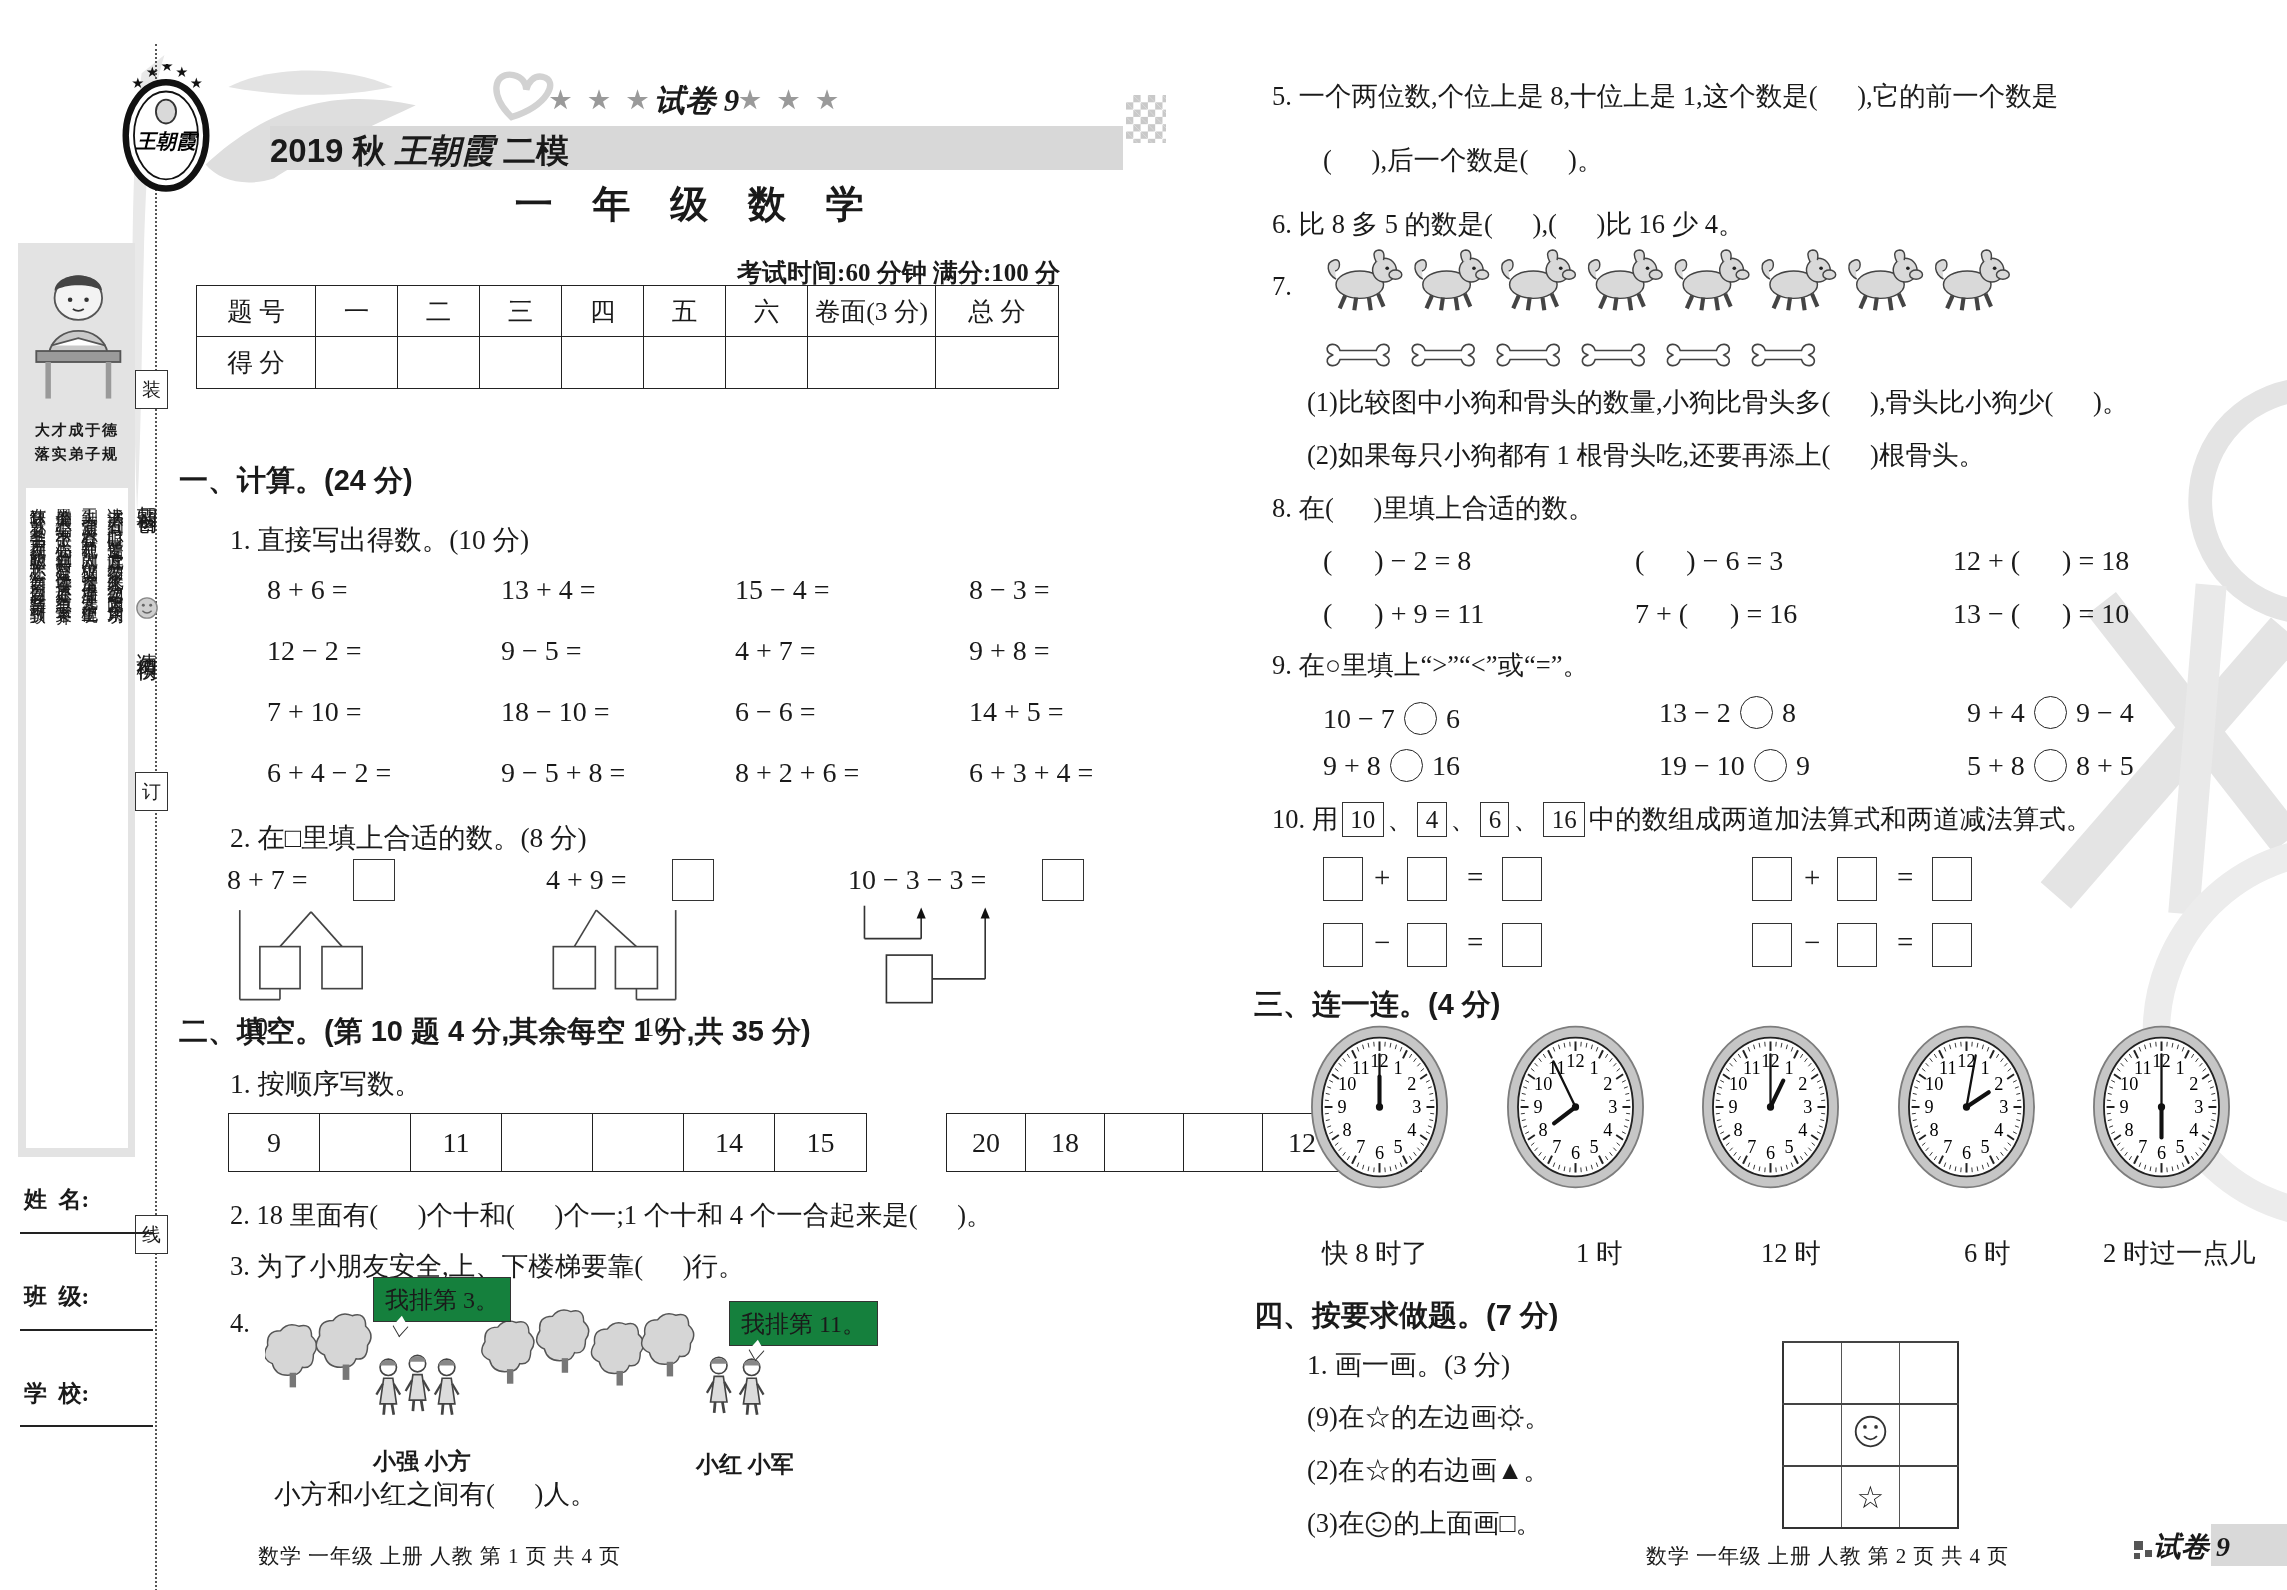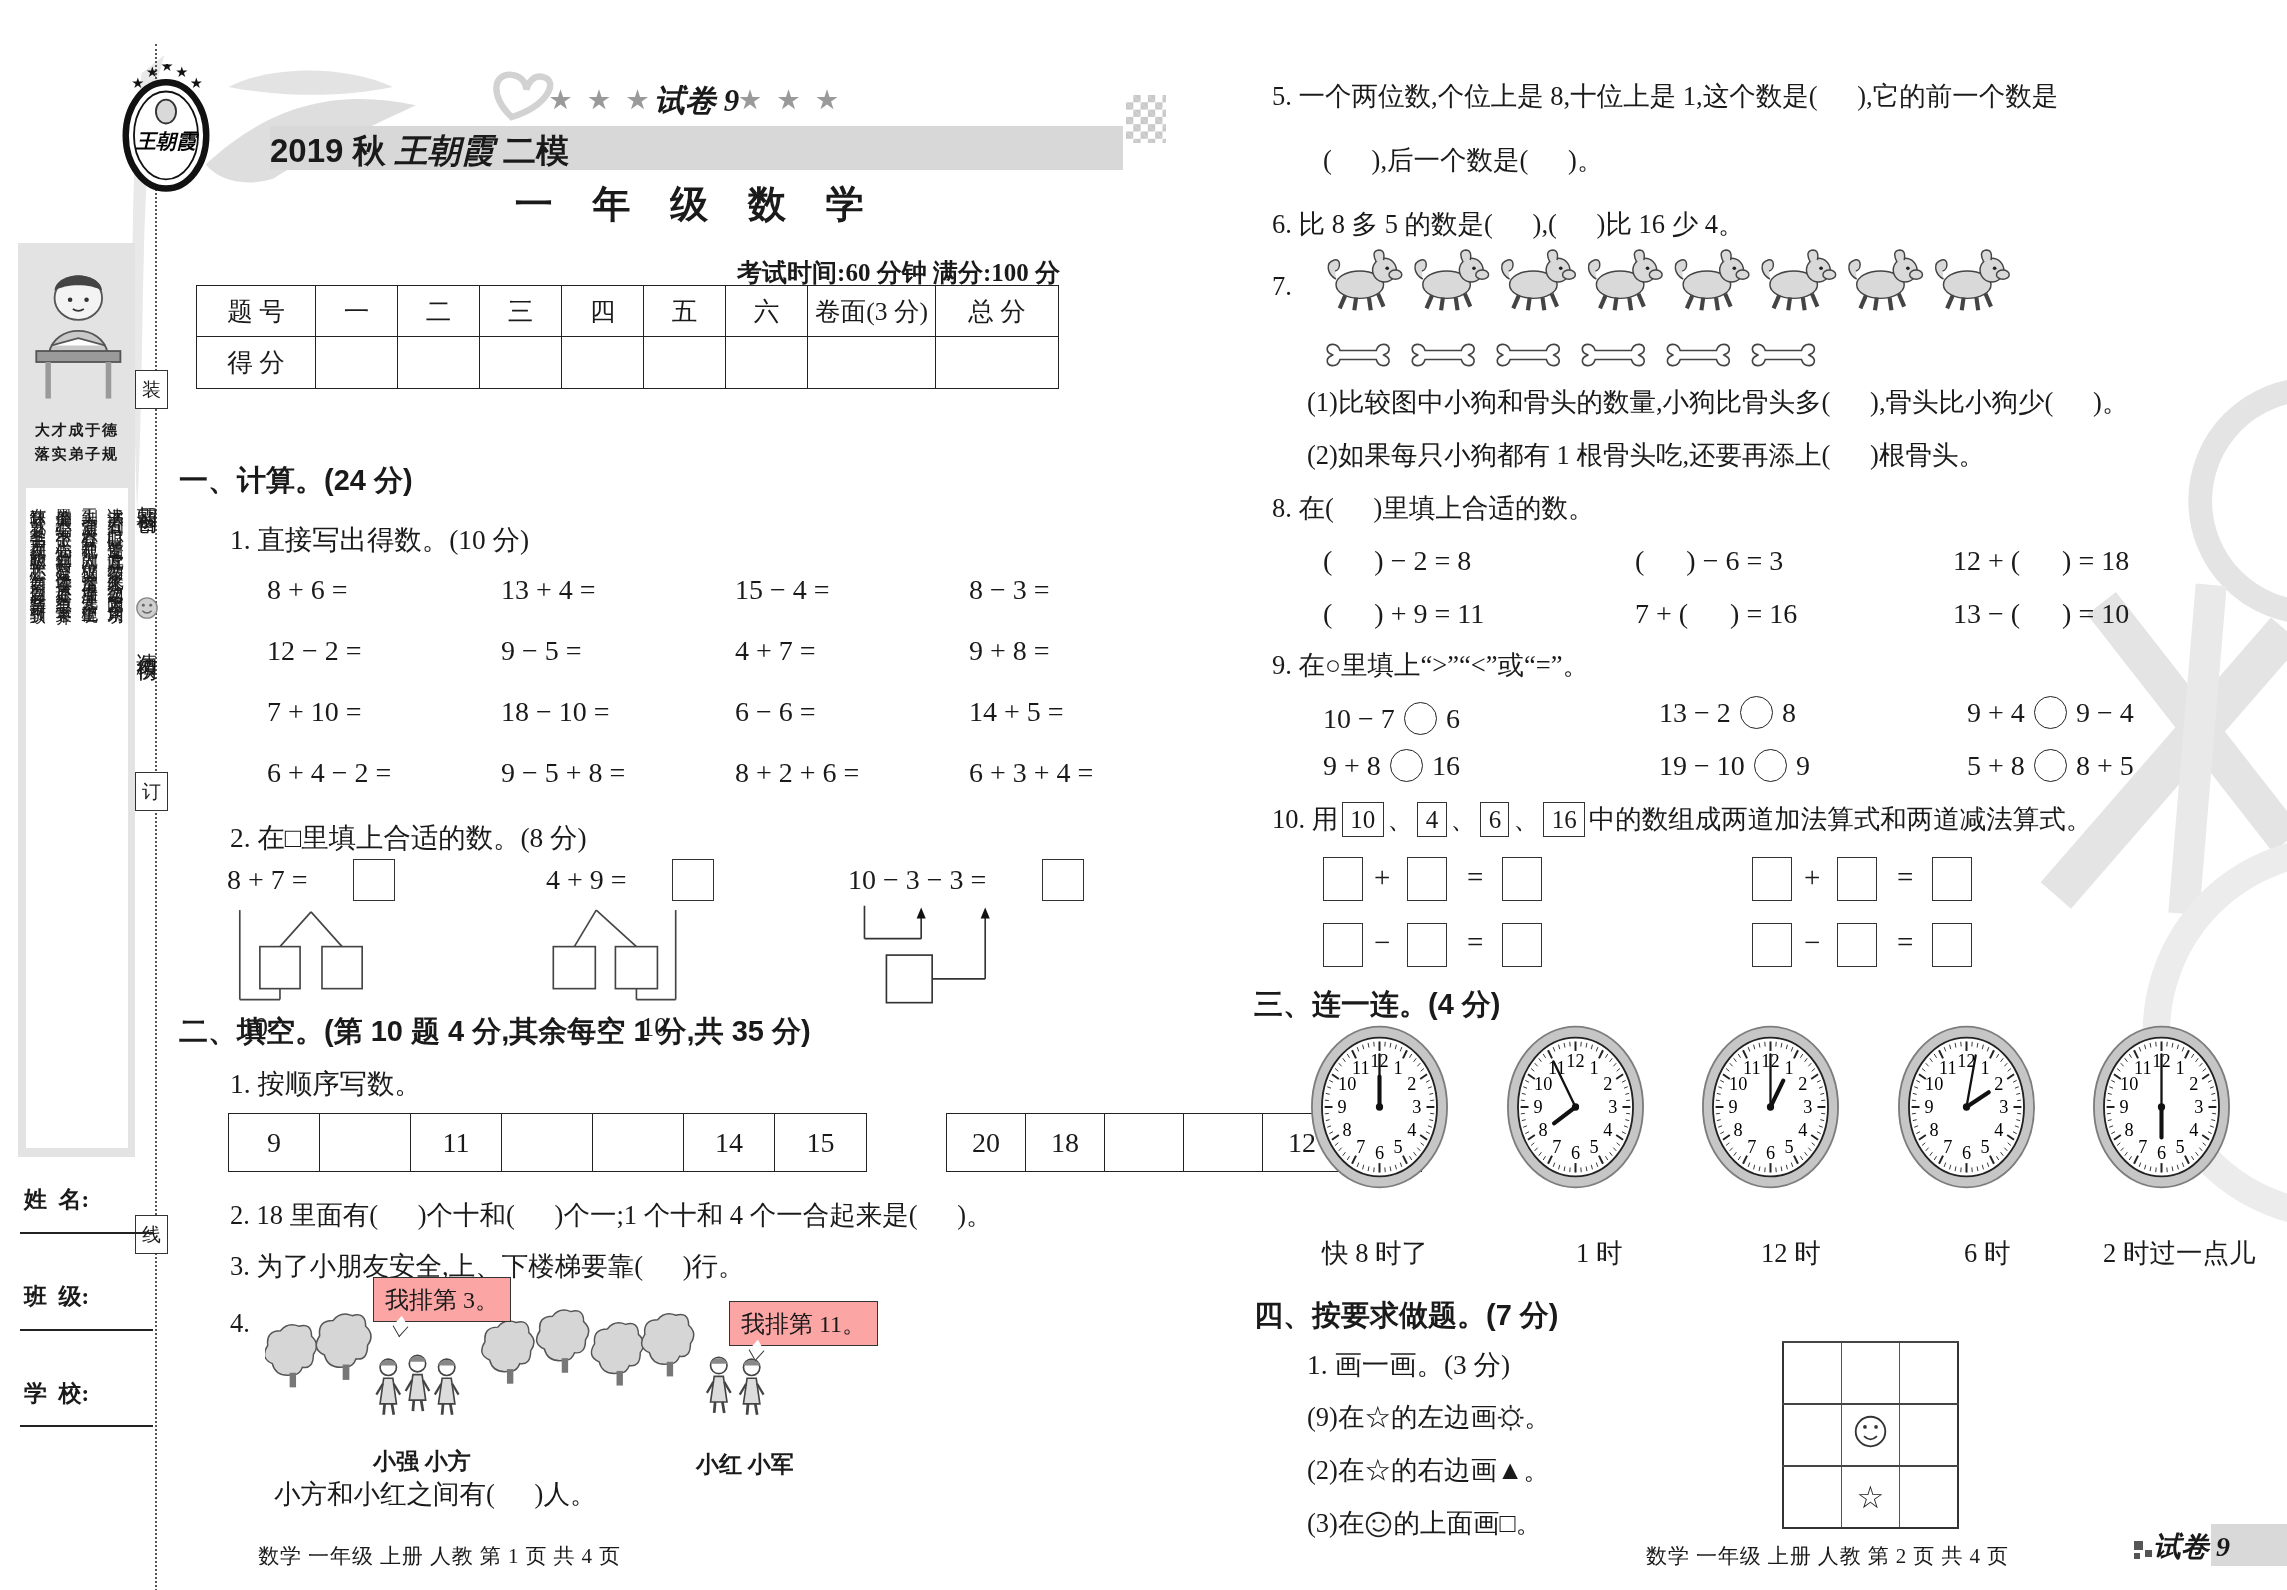--- a/index.html
+++ b/index.html
@@ -42,21 +42,21 @@
   .bond{z-index:2;}
   .bond .expr{position:absolute;left:0;top:0;font-size:28px;white-space:pre;}
   .bx{position:absolute;border:1.8px solid #333;background:#fff;box-sizing:border-box;}
   .bond .total{position:absolute;font-size:26.5px;}
   
   .strip{display:flex;border:1.8px solid #222;z-index:2;position:absolute;}
   .stcell{border-right:0.9px solid #222;box-sizing:border-box;display:flex;align-items:center;justify-content:center;
           font-size:28px;height:57px;}
   .stcell:last-child{border-right:none;}
   
-  .bubble{position:absolute;border:1.8px solid #333;background:#fca5a5;font-size:24px;padding:5.5px 11px;z-index:3;
+  .bubble{position:absolute;border:1.8px solid #333;background:#15803d;font-size:24px;padding:5.5px 11px;z-index:3;
           white-space:pre;}
   .bubble:after{content:'';position:absolute;left:20px;bottom:-12px;width:12px;height:12px;background:#fff;
           border-right:1.8px solid #333;border-bottom:1.8px solid #333;transform:rotate(60deg) skewX(18deg);}
   
   .cmp{display:inline-block;width:31px;height:31px;border:1.8px solid #222;border-radius:50%;
        vertical-align:-7.3px;margin:0 9.1px;background:#fff;}
   .numbox{display:inline-block;border:1.4px solid #333;padding:0.9px 7.3px;margin:0 3.7px;font-size:25px;background:#fff;}
   .q10box{position:absolute;width:40px;height:44px;border:1.8px solid #333;background:#fff;box-sizing:border-box;}
   .q10op{position:absolute;font-size:29px;}
   

